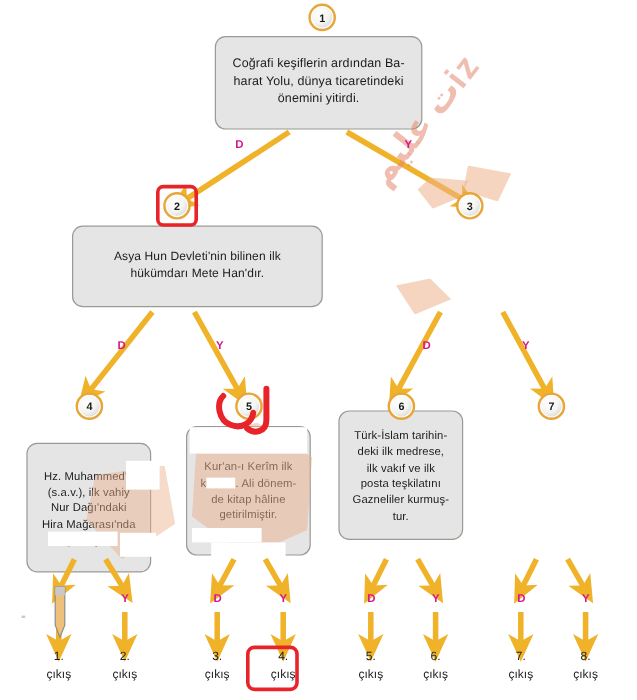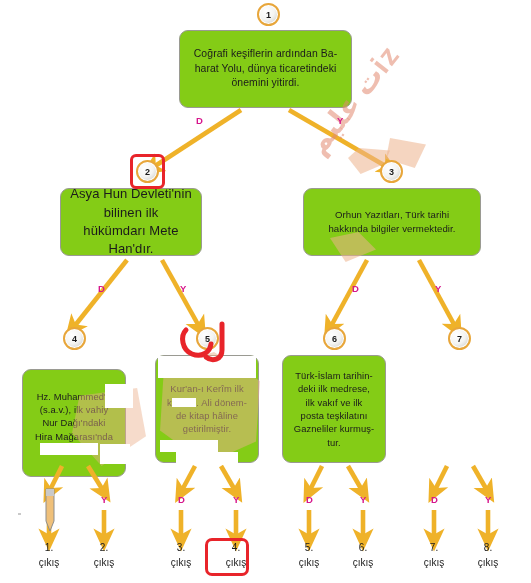--- a/index.html
+++ b/index.html
@@ -12,40 +12,40 @@
     width:531px;
     height:583px;
     overflow:hidden;
     background:#ffffff;
   }
 
   
   .node-box{
     position:absolute;
     box-sizing:border-box;
-    background:#84cc16;
+    background:#e5e5e5;
     border:1px solid #9a9a92;
     border-radius:9px;
     color:#1b1b1b;
     text-align:center;
     display:flex;
     align-items:center;
     justify-content:center;
     padding:4px 6px;
     line-height:1.42;
     letter-spacing:.1px;
   }
   .node-box .txt{display:block;width:100%;white-space:pre-line;}
 
   #box1{left:179px;top:30px;width:173px;height:78px;font-size:10.4px;}
-  #box2{left:60px;top:188px;width:142px;height:68px;font-size:13px;}
+  #box2{left:60px;top:188px;width:209px;height:68px;font-size:10px;}
   #box3{left:303px;top:188px;width:178px;height:68px;font-size:9.6px;}
   #box4{left:22px;top:369px;width:104px;height:108px;font-size:9.4px;}
   #box5{left:155px;top:355px;width:104px;height:108px;font-size:9.4px;}
-  #box6{left:282px;top:355px;width:104px;height:108px;font-size:9.4px;}
+  #box6{left:282px;top:342px;width:104px;height:108px;font-size:9.4px;}
   #box7{left:407px;top:355px;width:104px;height:108px;font-size:9.4px;}
 
   
   .num-circle{
     position:absolute;
     width:23px;height:23px;
     box-sizing:border-box;
     border-radius:50%;
     border:2px solid #e8a63a;
     background:
@@ -208,24 +208,20 @@
 
   <div class="node-box" id="box1">
     <span class="txt">Coğrafi keşiflerin ardından Ba-
 harat Yolu, dünya ticaretindeki
 önemini yitirdi.</span>
   </div>
   <div class="node-box" id="box2">
     <span class="txt">Asya Hun Devleti'nin bilinen ilk
 hükümdarı Mete Han'dır.</span>
   </div>
-  <div class="node-box" id="box3">
-    <span class="txt">Orhun Yazıtları, Türk tarihi
-hakkında bilgiler vermektedir.</span>
-  </div>
   <div class="node-box" id="box4">
     <span class="txt">Hz. Muhammed'e
 (s.a.v.), ilk vahiy
 Nur Dağı'ndaki
 Hira Mağarası'nda
 gelmiştir.</span>
   </div>
   <div class="node-box" id="box5">
     <span class="txt">Kur'an-ı Kerîm ilk
 kez Hz. Ali dönem-

